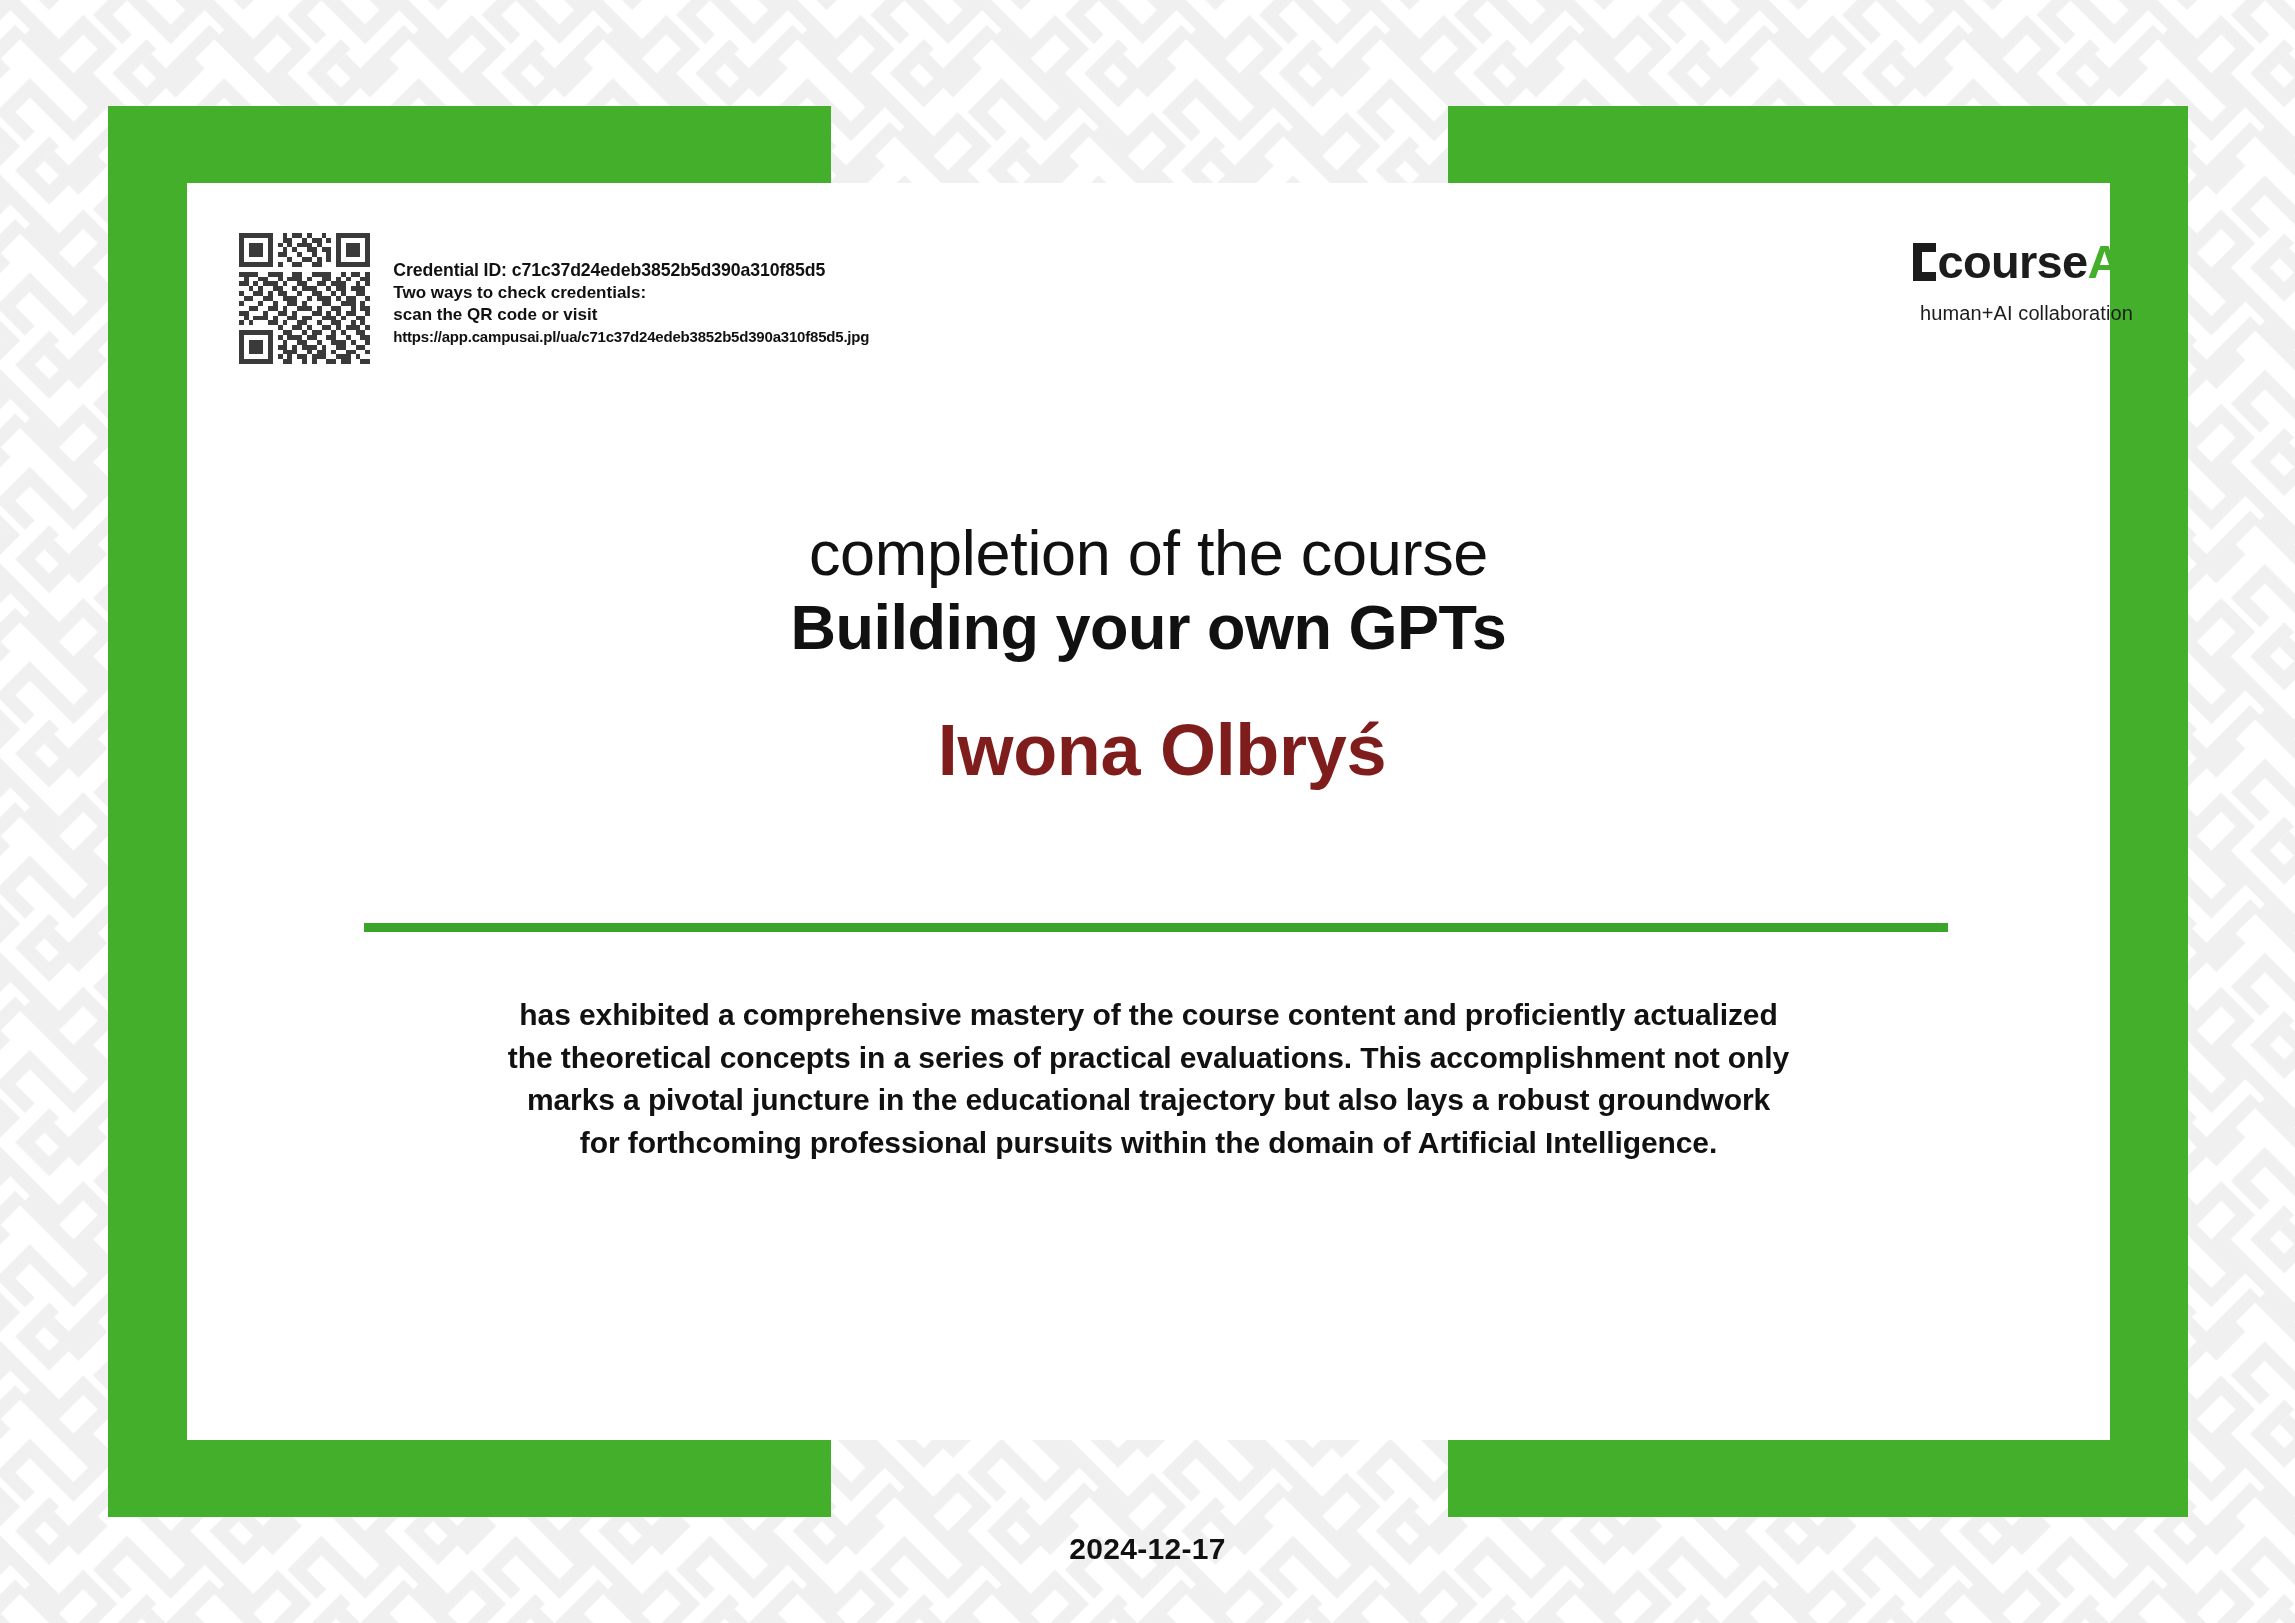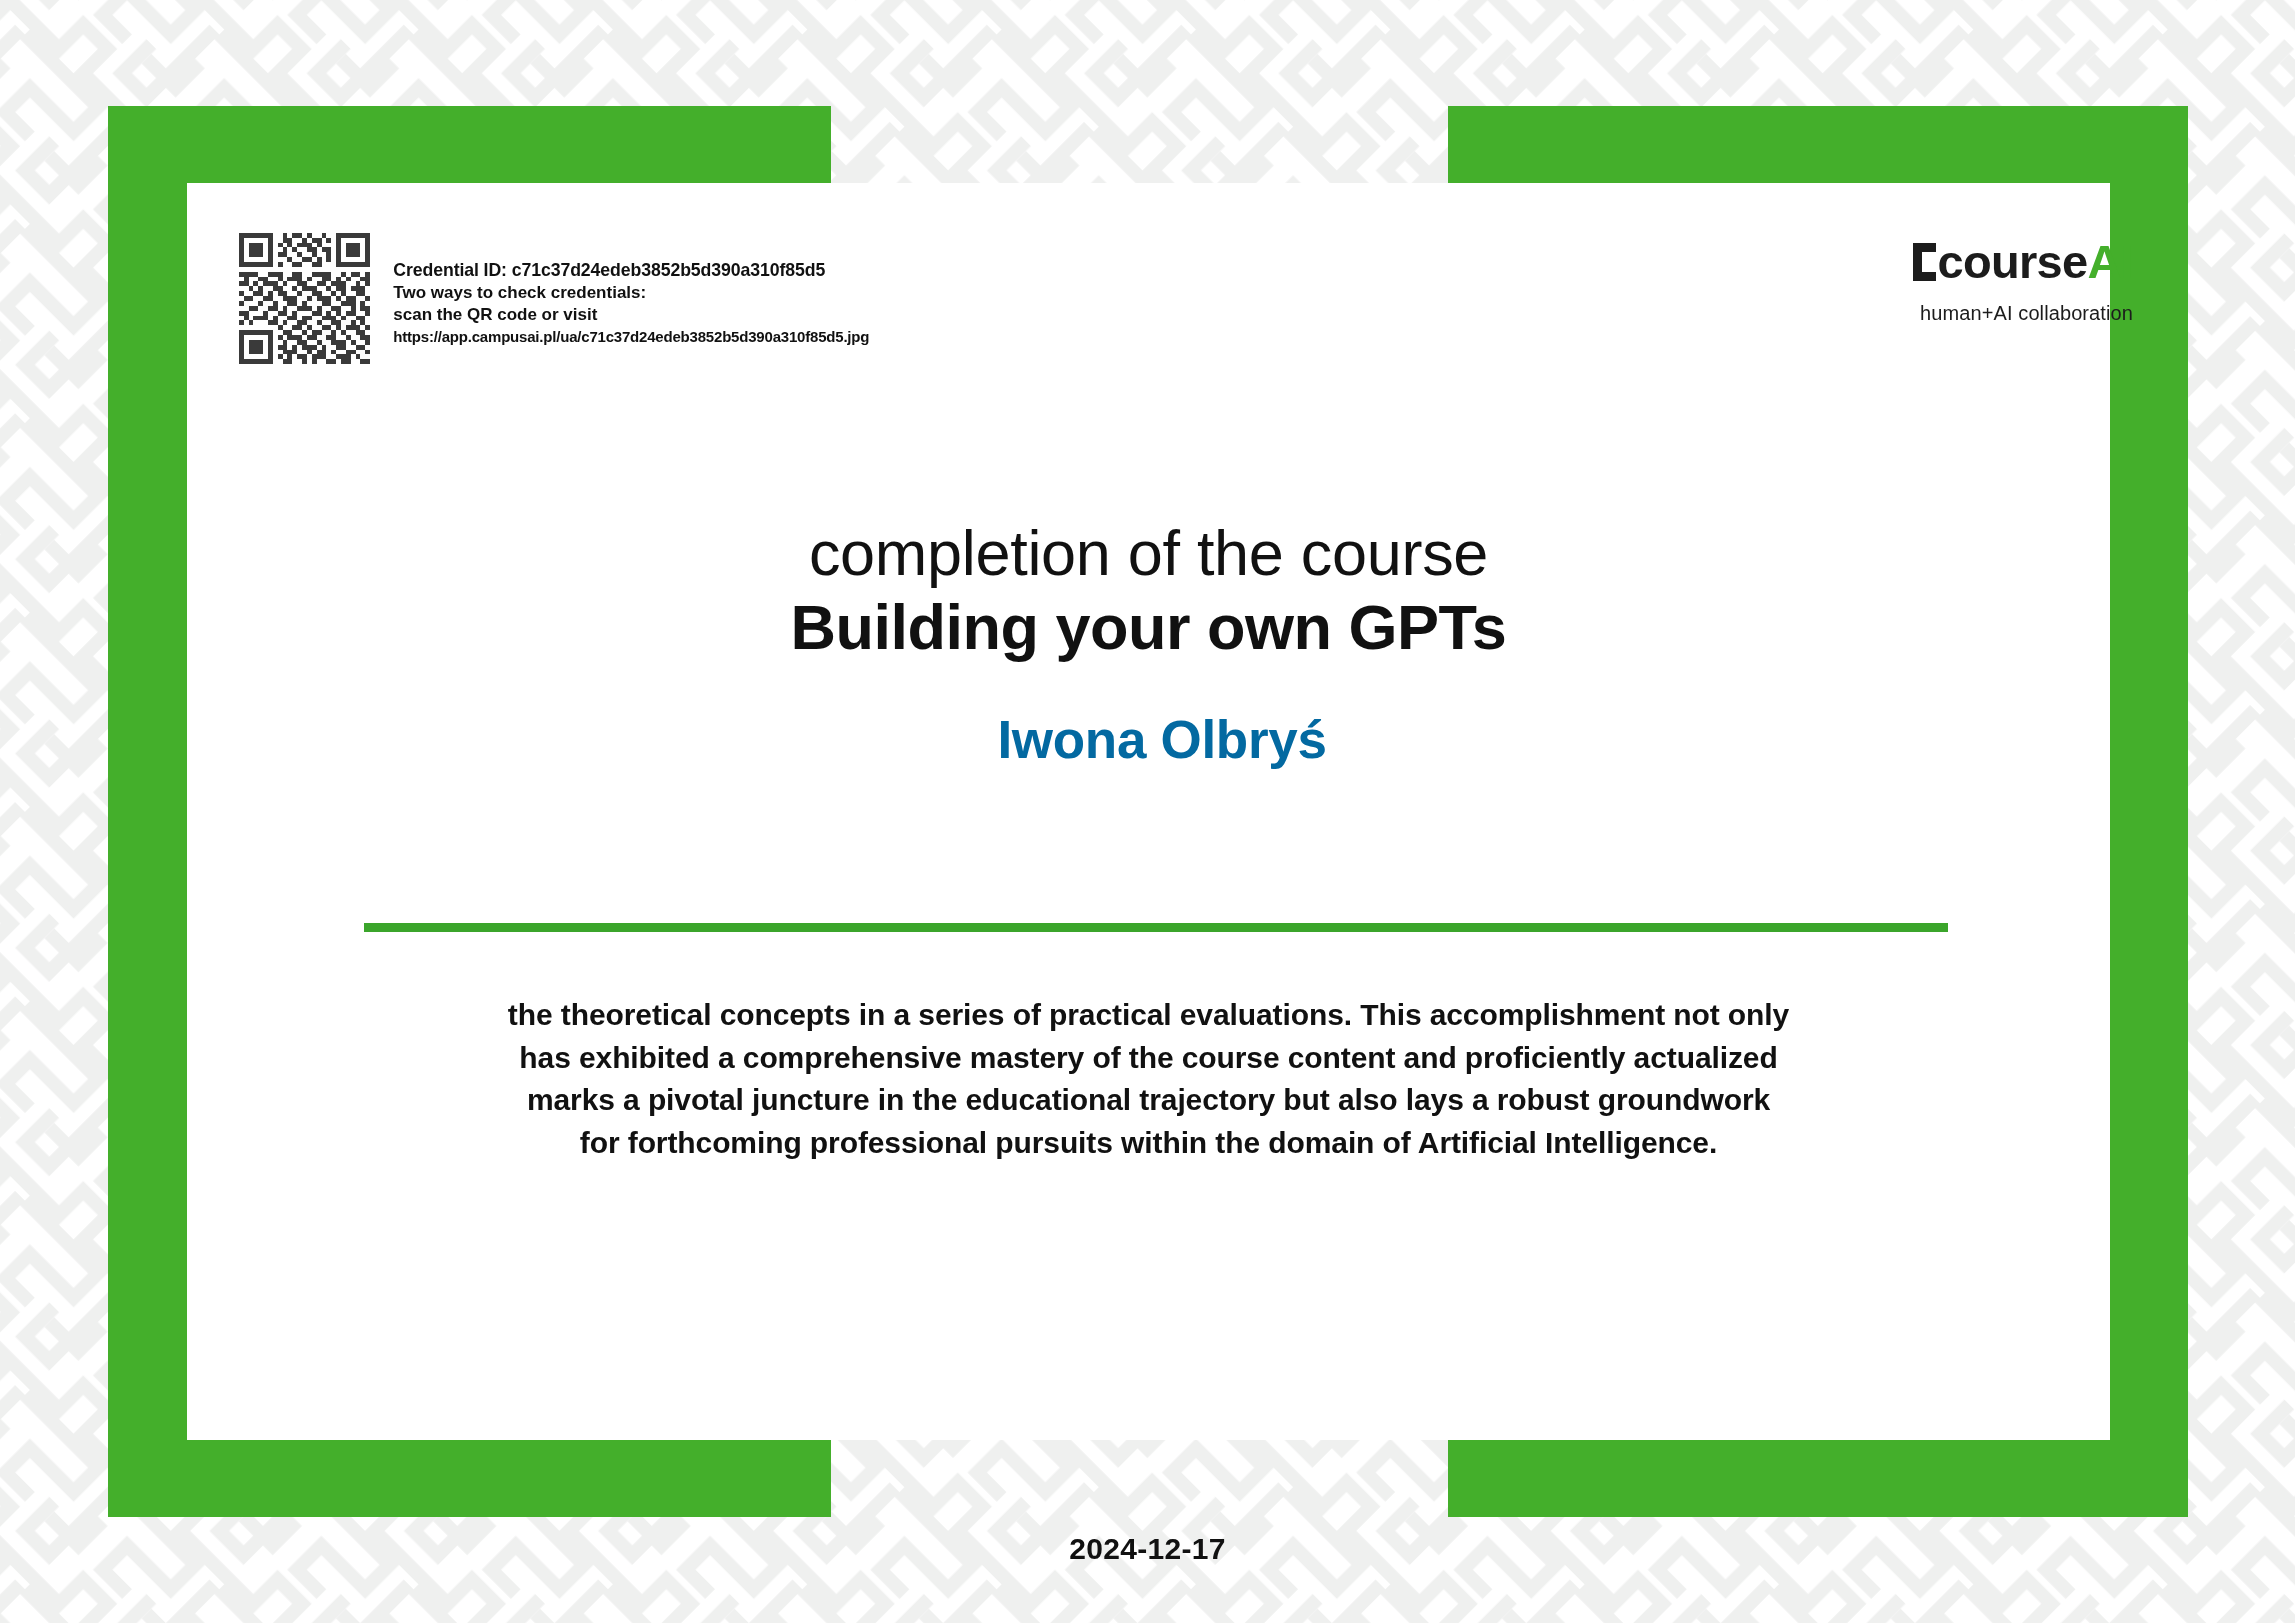--- a/index.html
+++ b/index.html
@@ -173,23 +173,23 @@
   .cert-title .title-line { display: block; }
   .course-name {
     font-size: 63px;
     font-weight: bold;
     color: #111111;
     line-height: 1.16;
     letter-spacing: -0.5px;
     margin-top: 1.3px;
   }
   .recipient-name {
-    font-size: 53px;
-    font-weight: bold;
-    color: #0369a1;
+    font-size: 72px;
+    font-weight: bold;
+    color: #7f1d1d;
     letter-spacing: -0.3px;
     margin-top: 45px;
     margin-left: 27px;
   }
 
   
   .divider {
     position: absolute;
     left: 364px;
     top: 923px;
@@ -468,22 +468,22 @@
     <div class="cert-title">
       <span class="title-line">completion of the course</span>
     </div>
     <div class="course-name">Building your own GPTs</div>
     <div class="recipient-name">Iwona Olbryś</div>
   </div>
 
   <div class="divider"></div>
 
   <div class="body-text">
+    <span class="body-line">has exhibited a comprehensive mastery of the course content and proficiently actualized</span>
     <span class="body-line">the theoretical concepts in a series of practical evaluations. This accomplishment not only</span>
-    <span class="body-line">has exhibited a comprehensive mastery of the course content and proficiently actualized</span>
     <span class="body-line">marks a pivotal juncture in the educational trajectory but also lays a robust groundwork</span>
     <span class="body-line">for forthcoming professional pursuits within the domain of Artificial Intelligence.</span>
   </div>
 
   <div class="date-label">2024-12-17</div>
 
 </div>
 
 
 </body></html>

